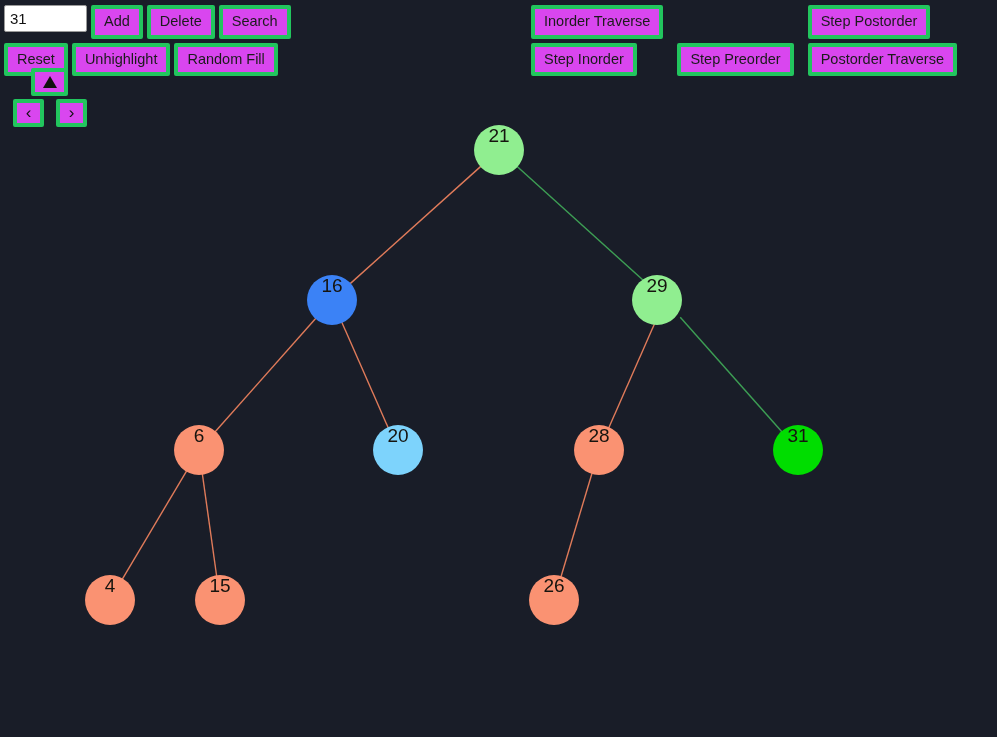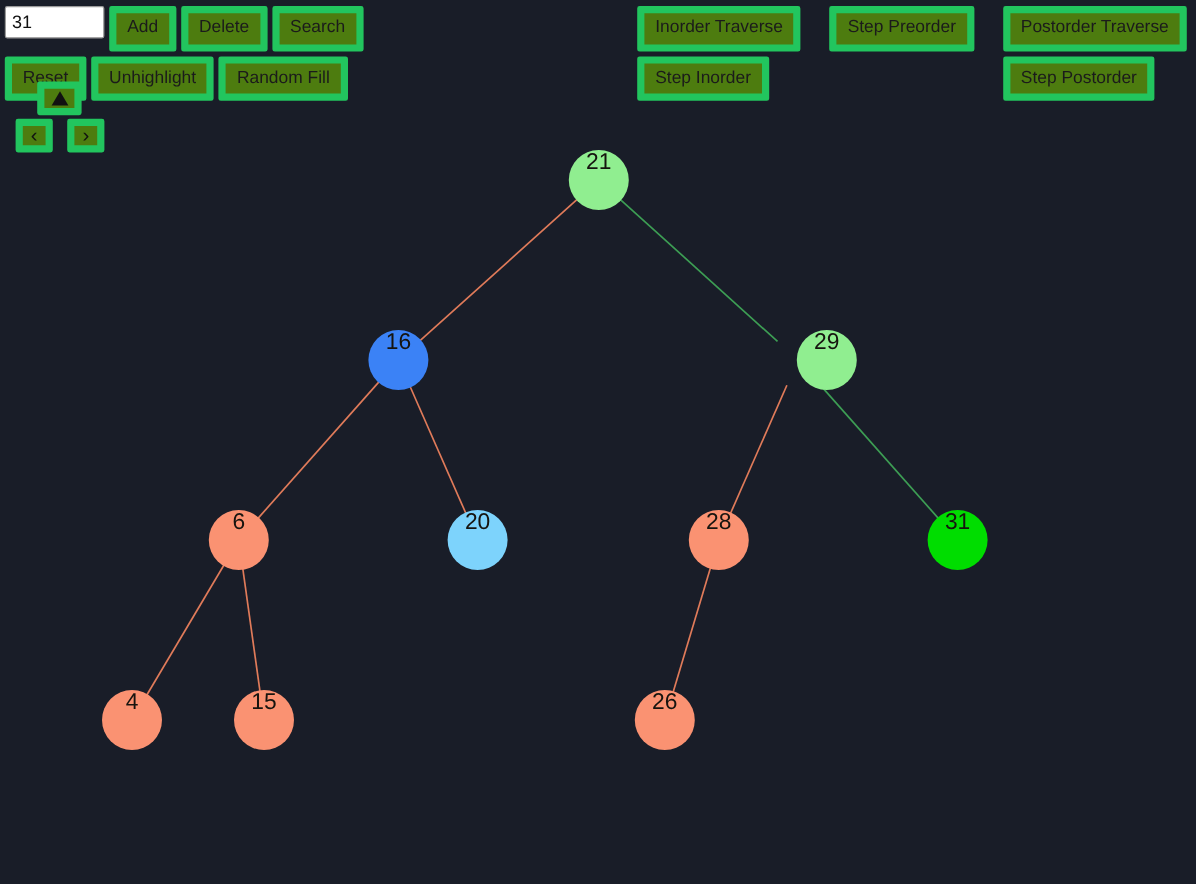--- a/index.html
+++ b/index.html
@@ -34,22 +34,22 @@
     padding: 4px 0 0 4px;
   }
   .row.r1 { padding-top: 5px; }
   .row.r2 { padding-top: 4px; }
 
   .btn {
     font-family: "Liberation Sans", sans-serif;
     font-size: 14.5px;
     line-height: 1;
     color: #1b1b1b;
-    background: #4d7c0f;
-    border: 6px solid #22c55e;
+    background: #d946ef;
+    border: 4px solid #22c55e;
     border-radius: 2px;
     padding: 5px 9px 6px 9px;
     cursor: pointer;
     white-space: nowrap;
     box-sizing: border-box;
   }
 
   .txt-input {
     font-family: "Liberation Sans", sans-serif;
     font-size: 15px;
@@ -104,22 +104,22 @@
     display: block;
     margin-top: -2px;
   }
 
   
   .toolbar-right {
     position: absolute;
     left: 531px;
     top: 0px;
     display: flex;
-    gap: 24px;
-    align-items: flex-start;
+    gap: 14px;
+    align-items: flex-end;
   }
   .trav-group {
     display: flex;
     flex-direction: column;
     align-items: flex-start;
     gap: 4px;
     padding-top: 5px;
   }
 
   
@@ -179,22 +179,22 @@
 
   <div class="toolbar-right">
     <div class="trav-group">
       <button class="btn">Inorder Traverse</button>
       <button class="btn">Step Inorder</button>
     </div>
     <div class="trav-group">
       <button class="btn">Step Preorder</button>
     </div>
     <div class="trav-group">
+      <button class="btn">Step Postorder</button>
       <button class="btn">Postorder Traverse</button>
-      <button class="btn">Step Postorder</button>
     </div>
   </div>
 
   <svg id="tree-canvas" viewBox="0 0 997 737" preserveAspectRatio="none">
     <g id="edge-layer">
         <line x1="481.8889587853537" y1="165.3691986957901" x2="349.1110412146463" y2="284.6308013042099" stroke="#e07b5a" stroke-width="1.4"></line>
         <line x1="516.0650613161556" y1="165.42023612905624" x2="647.9349386838444" y2="284.5797638709438" stroke="#3d9e54" stroke-width="1.4"></line>
         <line x1="316.7410068882138" y1="317.2093907275784" x2="214.2589931117862" y2="432.7906092724216" stroke="#e07b5a" stroke-width="1.4"></line>
         <line x1="341.26298812811837" y1="321.0522457457236" x2="388.73701187188163" y2="428.9477542542764" stroke="#e07b5a" stroke-width="1.4"></line>
         <line x1="187.26370277465173" y1="469.78027622249704" x2="121.73629722534827" y2="580.219723777503" stroke="#e07b5a" stroke-width="1.4"></line>
@@ -204,21 +204,21 @@
         <line x1="592.3909986319741" y1="472.03000456008647" x2="560.6090013680259" y2="577.9699954399135" stroke="#e07b5a" stroke-width="1.4"></line>
       </g>
   </svg>
   <div id="node-layer">
       <div class="node-circle" style="left: 474px; top: 125px; width: 50px; height: 50px; color: rgb(22, 20, 15); background: rgb(144, 238, 144);">
         <span>21</span>
       </div>
       <div class="node-circle" style="left: 307px; top: 275px; width: 50px; height: 50px; color: rgb(22, 20, 15); background: #3b82f6;">
         <span>16</span>
       </div>
-      <div class="node-circle" style="left: 664px; top: 275px; width: 50px; height: 50px; color: rgb(22, 20, 15); background: rgb(144, 238, 144);">
+      <div class="node-circle" style="left: 632px; top: 275px; width: 50px; height: 50px; color: rgb(22, 20, 15); background: rgb(144, 238, 144);">
         <span>29</span>
       </div>
       <div class="node-circle" style="left: 174px; top: 425px; width: 50px; height: 50px; color: rgb(22, 20, 15); background: rgb(250, 146, 114);">
         <span>6</span>
       </div>
       <div class="node-circle" style="left: 373px; top: 425px; width: 50px; height: 50px; color: rgb(22, 20, 15); background: #7dd3fc;">
         <span>20</span>
       </div>
       <div class="node-circle" style="left: 574px; top: 425px; width: 50px; height: 50px; color: rgb(22, 20, 15); background: rgb(250, 146, 114);">
         <span>28</span>

